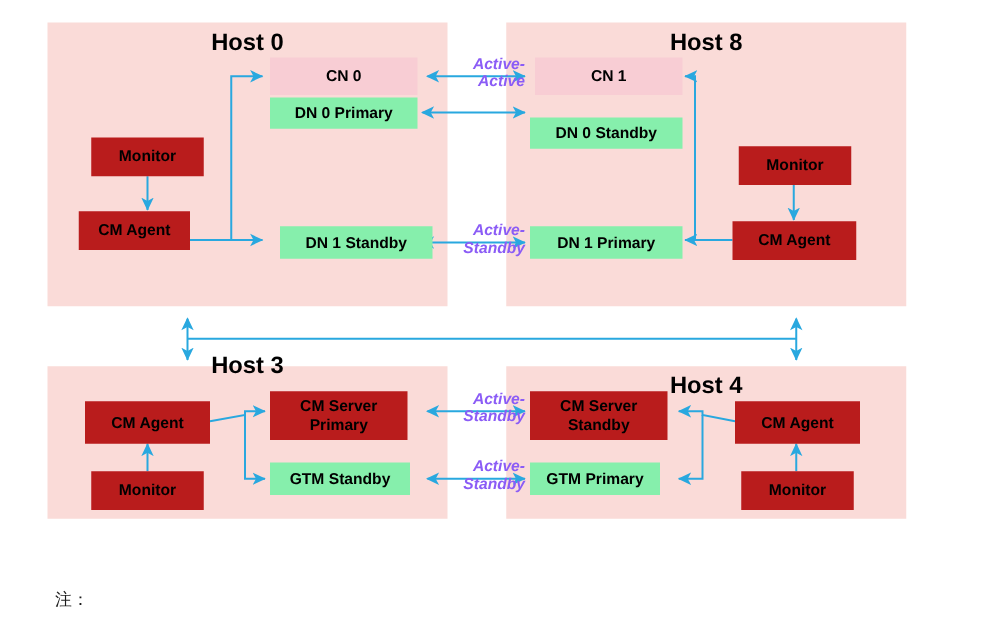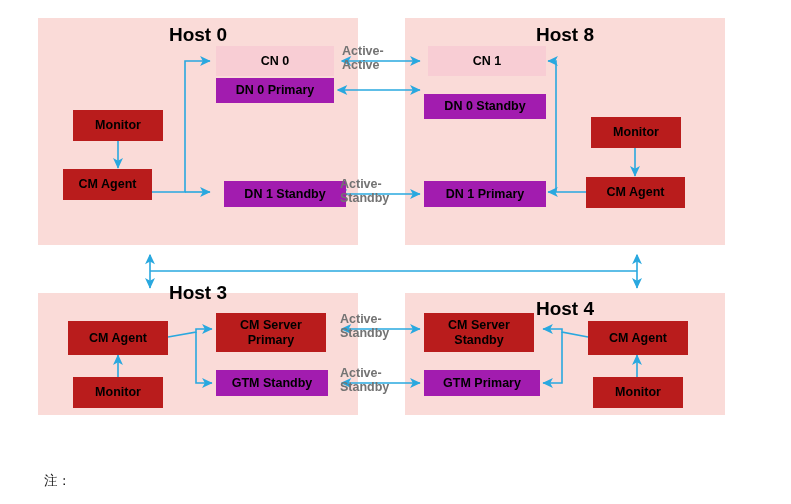--- a/index.html
+++ b/index.html
@@ -45,32 +45,33 @@
     justify-content: center;
     text-align: center;
     font-size: 12.5px;
     font-weight: bold;
     line-height: 1.15;
     color: #000;
     box-sizing: border-box;
     padding: 1px 2px;
   }
   .node.gray  { background: #b91c1c; }
-  .node.white { background: #a21caf; }
+  .node.white { background: #86efac; }
   .node.pink  { background: #f8cdd4; text-align: center; }
 
   
   .conn-label {
     position: absolute;
     font-size: 12.5px;
     font-weight: bold;
     line-height: 1.12;
-    text-align: left;
-    color: #737373;
+    text-align: right;
+    color: #8b5cf6;
     white-space: pre-line;
+    font-style: italic;
   }
 
   
   svg.wires {
     position: absolute;
     left: 0; top: 0;
     width: 791px;
     height: 504px;
     overflow: visible;
   }
@@ -161,21 +162,21 @@
   <div class="node gray" style="left:586px; top:177px; width:99px; height:31px;">CM Agent</div>
 
   <div class="node gray" style="left:216px; top:313px; width:110px; height:39px; white-space:pre-line;">CM Server
 Primary</div>
   <div class="node white" style="left:216px; top:370px; width:112px; height:26px;">GTM Standby</div>
   <div class="node gray" style="left:68px; top:321px; width:100px; height:34px;">CM Agent</div>
   <div class="node gray" style="left:73px; top:377px; width:90px; height:31px;">Monitor</div>
 
   <div class="node gray" style="left:424px; top:313px; width:110px; height:39px; white-space:pre-line;">CM Server
 Standby</div>
-  <div class="node white" style="left:424px; top:370px; width:116px; height:26px;">GTM Primary</div>
+  <div class="node white" style="left:424px; top:370px; width:104px; height:26px;">GTM Primary</div>
   <div class="node gray" style="left:588px; top:321px; width:100px; height:34px;">CM Agent</div>
   <div class="node gray" style="left:593px; top:377px; width:90px; height:31px;">Monitor</div>
 
   <div class="conn-label" style="left:342px; top:44px; width:78px;">Active-
 Active</div>
   <div class="conn-label" style="left:340px; top:177px; width:80px;">Active-
 Standby</div>
   <div class="conn-label" style="left:340px; top:312px; width:80px;">Active-
 Standby</div>
   <div class="conn-label" style="left:340px; top:366px; width:80px;">Active-

